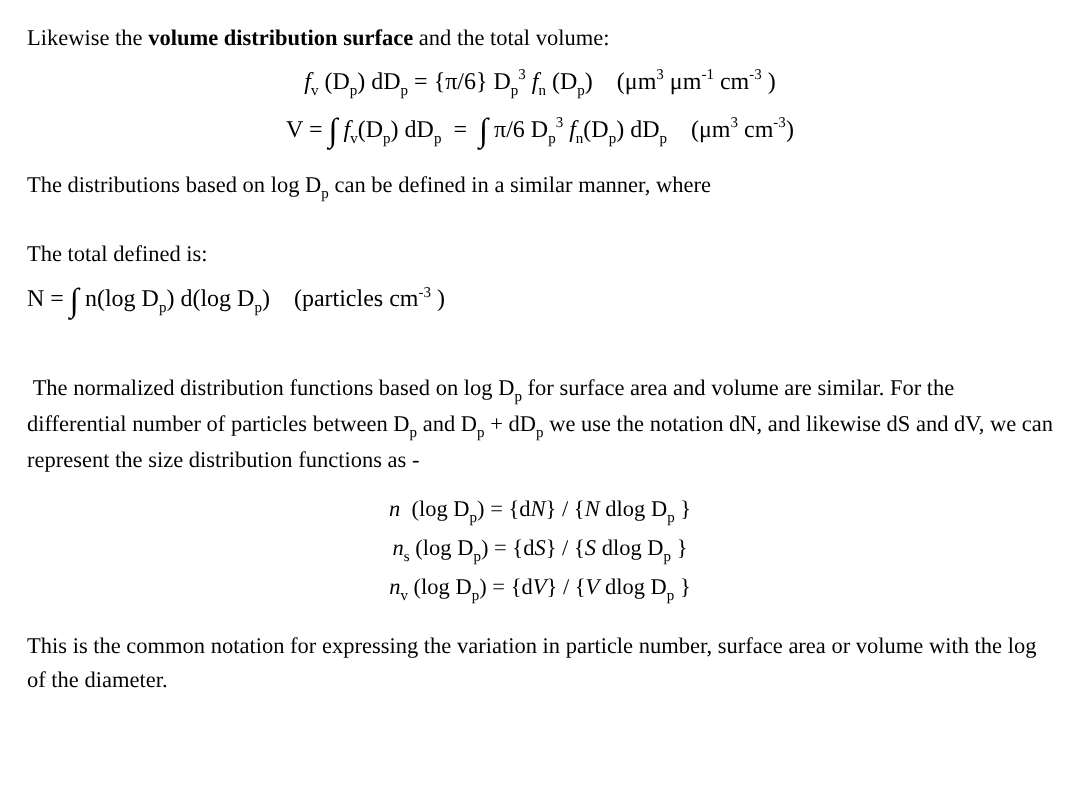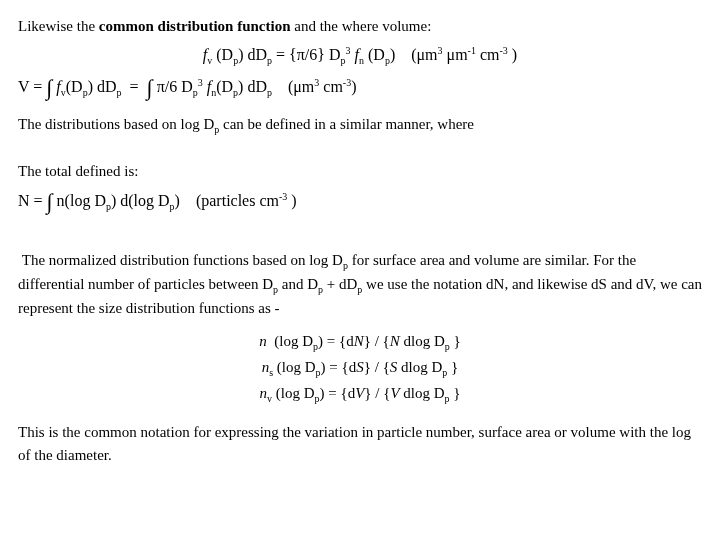--- a/index.html
+++ b/index.html
@@ -20,20 +20,21 @@
       margin-bottom: 10px;
     }
     .bold { font-weight: bold; }
     .italic { font-style: italic; }
     .equation-block {
       text-align: center;
       margin: 10px 0;
       font-size: 16px;
     }
     .equation-block-2 {
+      text-align: center;
       margin: 10px 0 14px 0;
       font-size: 16px;
     }
     .body-text {
       font-size: 15px;
       line-height: 1.5;
       margin-bottom: 8px;
     }
     .n-equation {
       margin: 8px 0 14px 0;
@@ -58,21 +59,21 @@
     sup { font-size: 10px; vertical-align: super; }
     sub { font-size: 10px; vertical-align: sub; }
     .integral { font-size: 22px; vertical-align: middle; line-height: 1; }
   </style>
 </head>
 <body>
 
 <div class="page">
 
   <div class="intro-line">
-    <span>Likewise the </span><span class="bold">common distribution function</span><span> and the where volume:</span>
+    <span>Likewise the </span><span class="bold">volume distribution surface</span><span> and the total volume:</span>
   </div>
 
   <div class="equation-block">
     <span><span class="italic">f</span><sub>v</sub> (D<sub>p</sub>) dD<sub>p</sub> = {π/6} D<sub>p</sub><sup>3</sup> <span class="italic">f</span><sub>n</sub> (D<sub>p</sub>)</span>&nbsp;&nbsp;&nbsp;&nbsp;<span>(μm<sup>3</sup> μm<sup>-1</sup> cm<sup>-3</sup> )</span>
   </div>
 
   <div class="equation-block-2">
     <span>V = <span class="integral">∫</span> <span class="italic">f</span><sub>v</sub>(D<sub>p</sub>) dD<sub>p</sub>&nbsp; = &nbsp;<span class="integral">∫</span> π/6 D<sub>p</sub><sup>3</sup> <span class="italic">f</span><sub>n</sub>(D<sub>p</sub>) dD<sub>p</sub></span>&nbsp;&nbsp;&nbsp;&nbsp;<span>(μm<sup>3</sup> cm<sup>-3</sup>)</span>
   </div>
 

